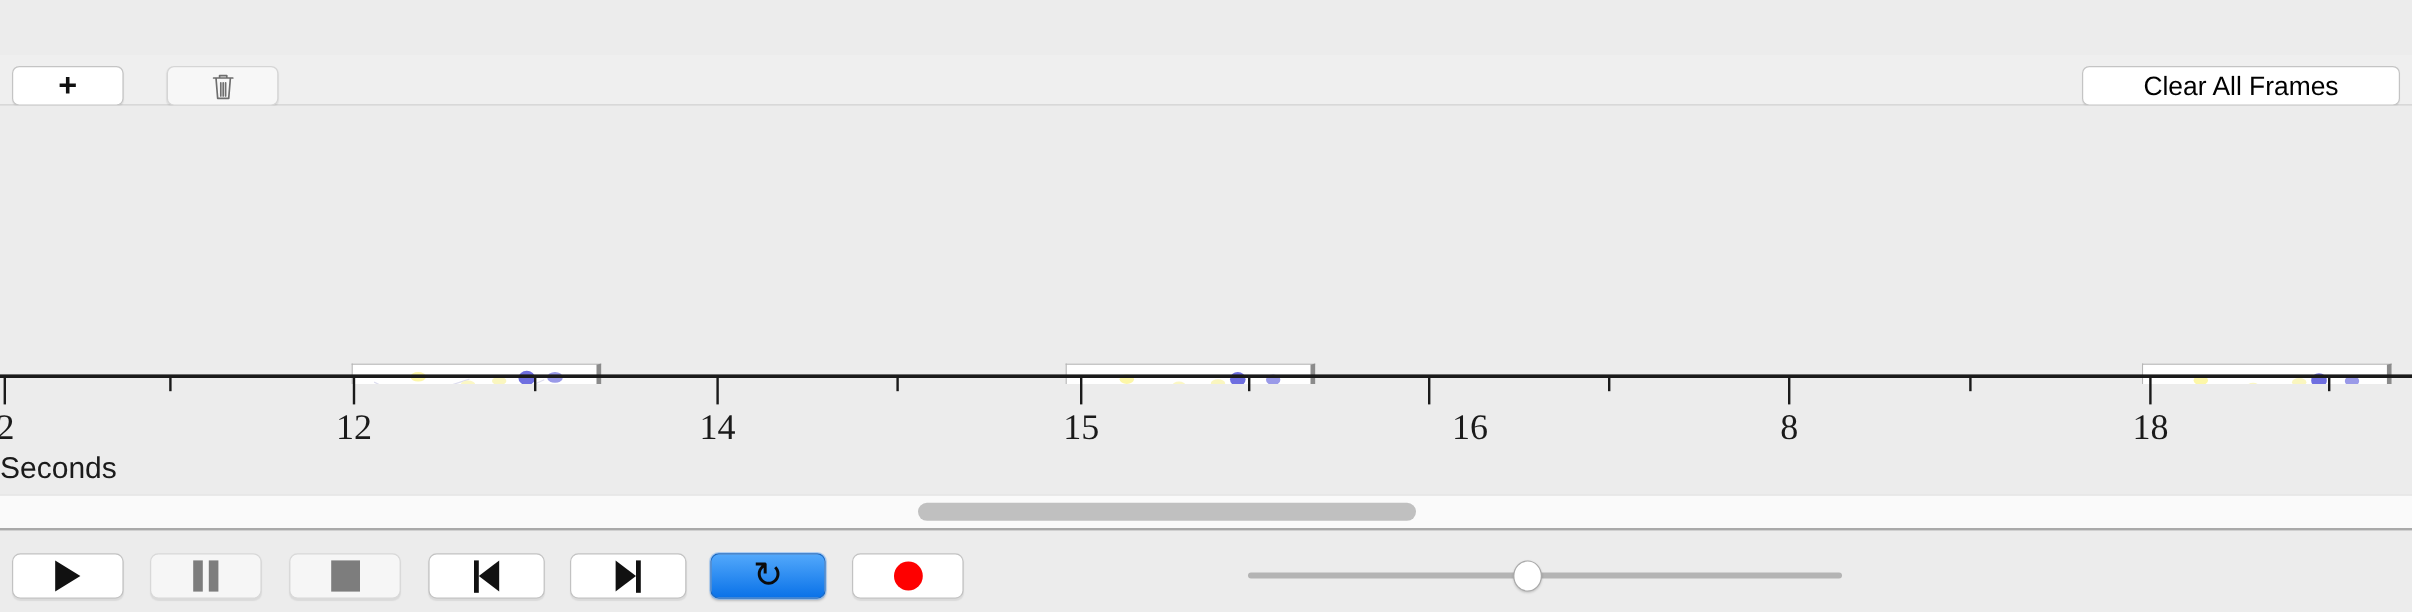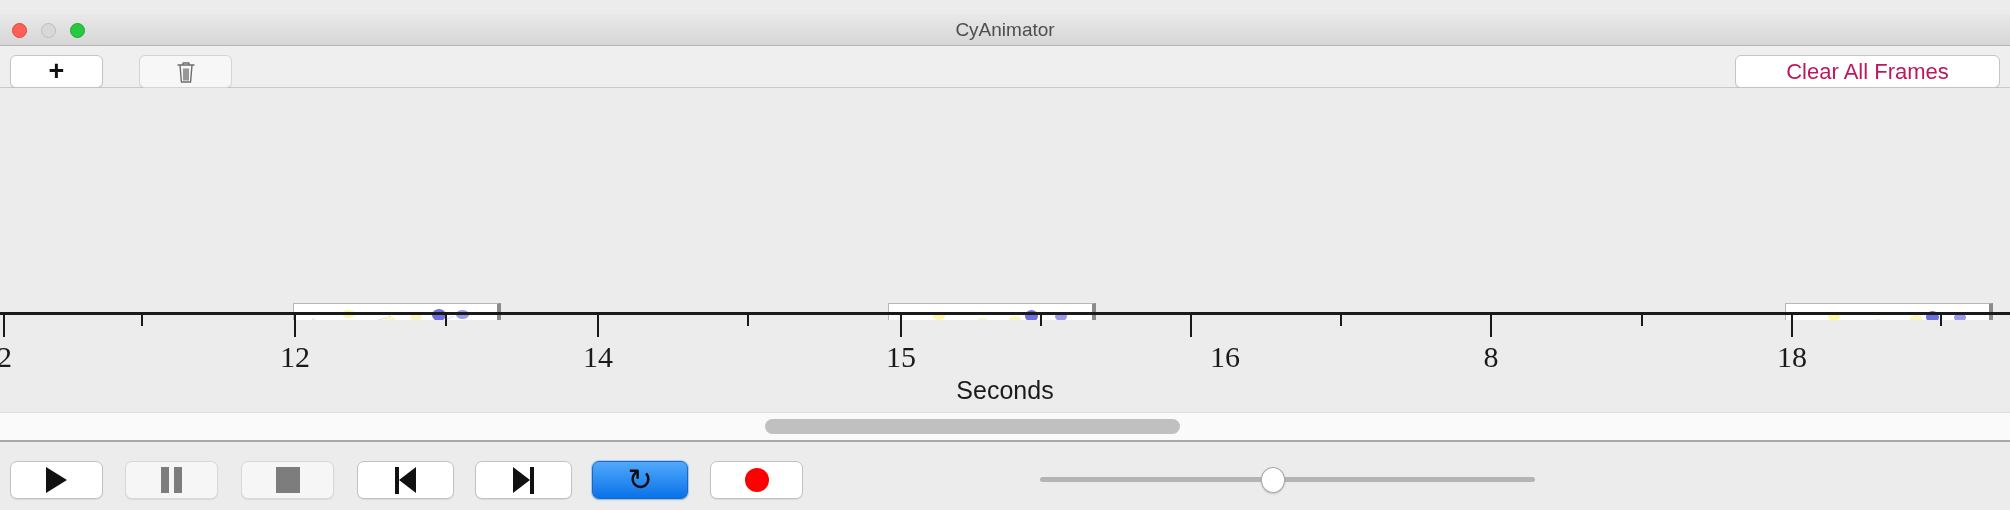--- a/index.html
+++ b/index.html
@@ -66,21 +66,21 @@
     border-radius: 6px;
     box-shadow: 0 1px 1px rgba(0,0,0,0.07);
     display: flex; align-items: center; justify-content: center;
     cursor: default;
   }
   .btn-dim { background: #f7f7f7; border-color: #d5d5d5; }
   #add-frame-btn   { left: 10px;  top: 55px; width: 93px; height: 33px; }
   #delete-frame-btn{ left: 139px; top: 55px; width: 93px; height: 33px; }
   #clear-all-btn   {
     left: 1735px; top: 55px; width: 265px; height: 33px;
-    font-size: 22px; color: #be185d;
+    font-size: 22px; color: #000000;
     font-family: "Liberation Sans", sans-serif;
   }
   .plus-glyph { font-size: 27px; font-weight: bold; color: #111; line-height: 1; }
   .trash-svg { width: 20px; height: 24px; }
 
   
   .frames-area {
     position: absolute; left: 0; top: 88px; width: 2010px; height: 232px;
     background: #ececec;
     overflow: hidden;
@@ -114,21 +114,21 @@
   .tick.minor { top: 315px; height: 11px; }
   .tick-label {
     position: absolute; top: 340px;
     font-family: "Liberation Serif", serif;
     font-size: 30px; color: #1a1a1a;
     transform: translateX(-50%);
     white-space: nowrap;
   }
   .axis-title {
     position: absolute; top: 376px; left: 0; width: 2010px;
-    text-align: center;
+    text-align: left;
     font-family: "Liberation Sans", sans-serif;
     font-size: 25px; color: #1b1b1b;
   }
 
   
   .scroll-track {
     position: absolute; left: 0; top: 412px; width: 2010px; height: 28px;
     background: #fafafa;
     border-top: 1px solid #dedede;
   }
@@ -191,26 +191,20 @@
     border-radius: 50%;
     box-shadow: 0 1px 2px rgba(0,0,0,.18);
   }
 </style>
 </head>
 <body>
 
 <div id="app">
 
 
-  <div class="titlebar">
-    <div class="traffic tl-close"></div>
-    <div class="traffic tl-min"></div>
-    <div class="traffic tl-max"></div>
-    <div class="win-title">CyAnimator</div>
-  </div>
 
   <div class="toolbar"></div>
 
   <div class="btn" id="add-frame-btn">
     <span class="plus-glyph">+</span>
   </div>
 
   <div class="btn btn-dim" id="delete-frame-btn">
     <svg class="trash-svg" viewBox="0 0 20 24">
       <path d="M2 5 h16 M7 5 v-2 h6 v2 M4 5 l1.4 17 h9.2 L16 5 M8 9 v11 M10 9 v11 M12 9 v11" fill="none" stroke="#6e6e6e" stroke-width="1.4" stroke-linecap="round" stroke-linejoin="round"></path>

